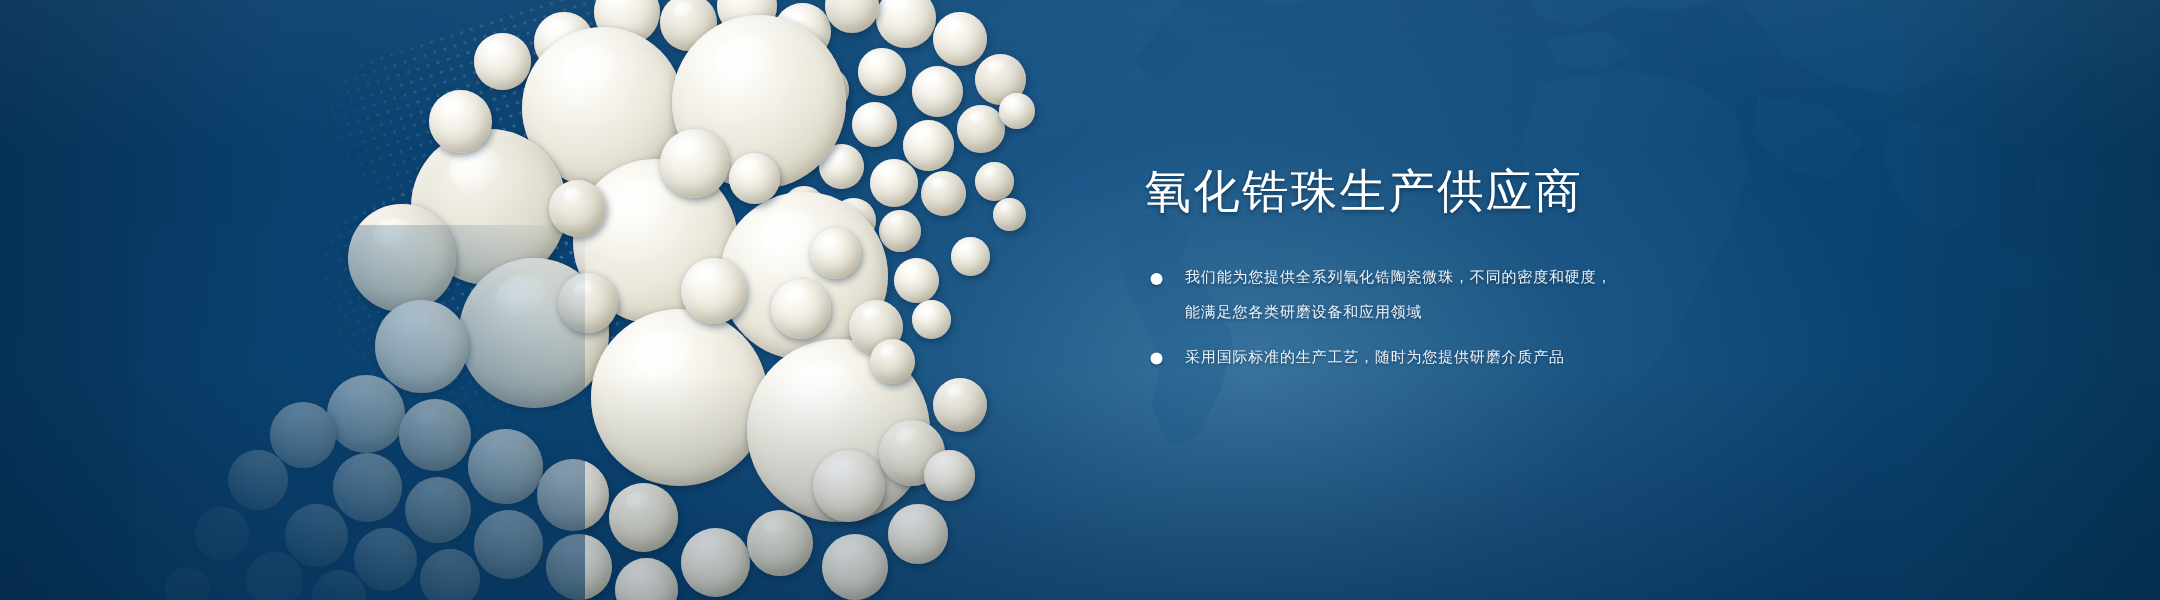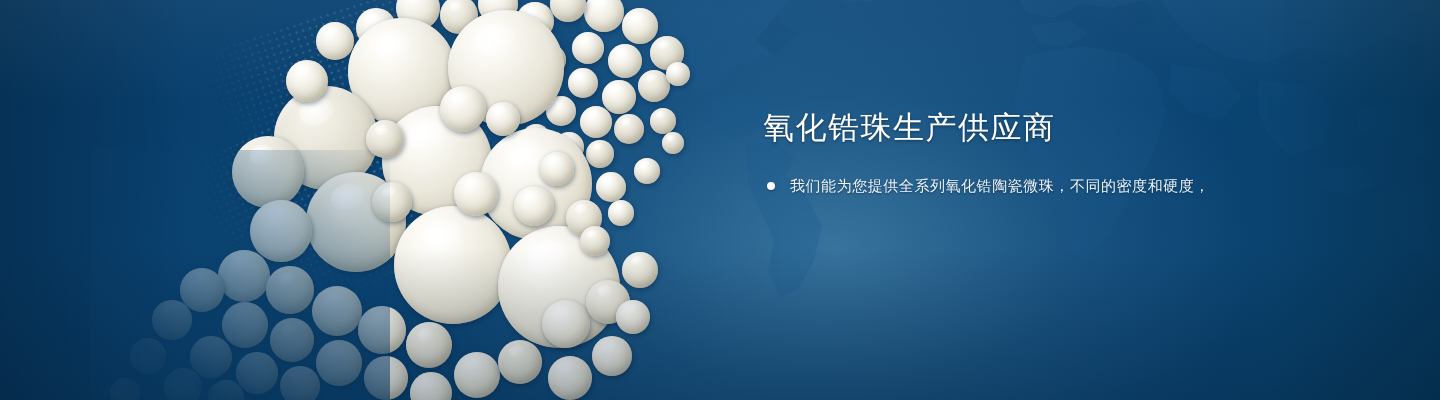--- a/index.html
+++ b/index.html
@@ -166,21 +166,21 @@
   }
   .bullets {
     list-style: none;
     margin: 26px 0 0 0;
     padding: 0;
   }
   .bullet-row {
     position: relative;
     padding-left: 27px;
     margin-bottom: 7px;
-    font-size: 15px;
+    font-size: 10px;
     line-height: 23px;
     color: #eef4fa;
     letter-spacing: 0.55px;
     text-shadow: 0 1px 2px rgba(2,26,48,0.5);
   }
   .bullet-row:last-child { margin-bottom: 0; }
   .bullet-dot {
     position: absolute;
     left: 4px;
     top: 8px;
@@ -336,20 +336,25 @@
   <div class="bg-vignette"></div>
 
   <div class="copy">
     <h1 class="headline">氧化锆珠生产供应商</h1>
 
     <ul class="bullets">
 
       <li class="bullet-row">
         <span class="bullet-dot"></span>
         <span class="bullet-line">我们能为您提供全系列氧化锆陶瓷微珠，不同的密度和硬度，</span>
+        <span class="bullet-line cont">能满足您各类研磨设备和应用领域</span>
       </li>
 
 
+      <li class="bullet-row">
+        <span class="bullet-dot"></span>
+        <span class="bullet-line">采用国际标准的生产工艺，随时为您提供研磨介质产品</span>
+      </li>
 
     </ul>
   </div>
 
 </div>
 
 </body></html>

